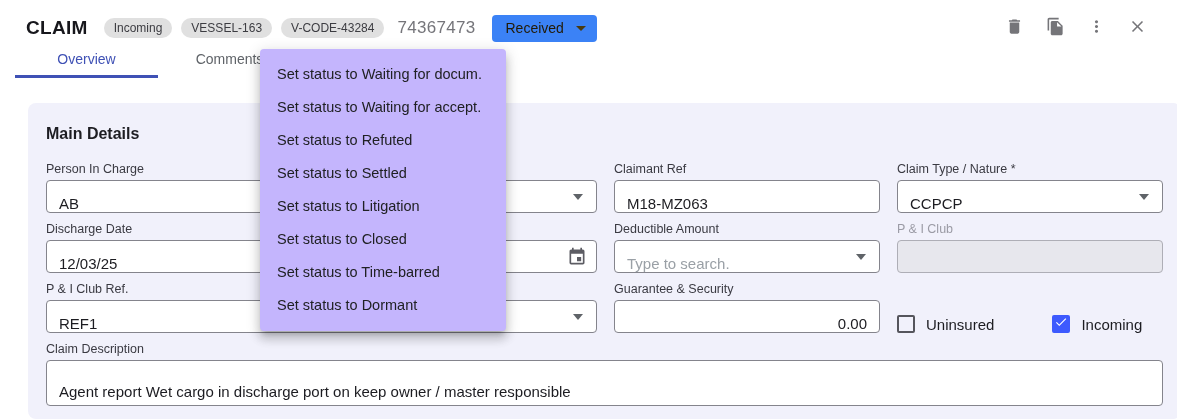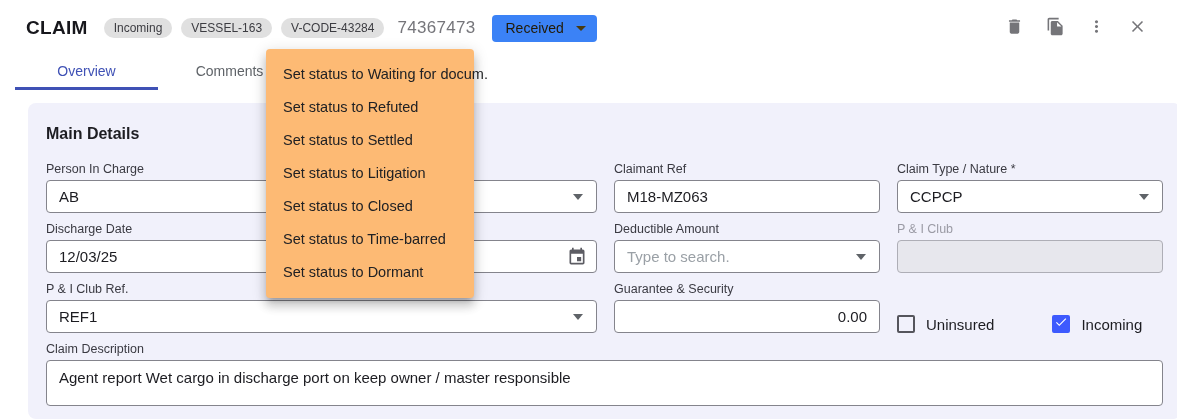--- a/index.html
+++ b/index.html
@@ -37,31 +37,31 @@
     border-top: 5px solid #4a3a10;
   }
   .header-actions { margin-left: auto; display: flex; align-items: center; gap: 17px; }
   .icon-btn {
     width: 24px; height: 24px; border: none; background: transparent; cursor: pointer;
     display: flex; align-items: center; justify-content: center; color: #757579; padding: 0;
   }
   .icon-btn svg { width: 19px; height: 19px; fill: #757579; }
 
   
-  .tabs { position: absolute; left: 15px; top: 56px; height: 34px; display: flex; }
+  .tabs { position: absolute; left: 15px; top: 44px; height: 34px; display: flex; }
   .tab {
     width: 143px; text-align: center; font-size: 14px; font-weight: 500;
     color: #5f6368; padding-top: 7px; cursor: pointer; height: 34px;
   }
   .tab.active { color: #3f51b5; border-bottom: 3px solid #3f51b5; }
 
   
   .menu {
-    position: absolute; left: 266px; top: 49px; width: 208px;
-    background: #fdba74; border-radius: 4px; padding: 9px 0; z-index: 20;
+    position: absolute; left: 260px; top: 49px; width: 246px;
+    background: #c4b5fd; border-radius: 4px; padding: 9px 0; z-index: 20;
     box-shadow: 0 5px 5px -3px rgba(0,0,0,.2), 0 8px 10px 1px rgba(0,0,0,.14), 0 3px 14px 2px rgba(0,0,0,.12);
   }
   .menu-item {
     height: 33px; line-height: 33px; padding-left: 17px;
     font-size: 14.5px; color: #202124; white-space: nowrap; cursor: pointer;
   }
 
   
   .card {
     position: absolute; left: 28px; top: 103px; width: 1153px; height: 316px;
@@ -80,21 +80,21 @@
   }
   .field-label.disabled { color: #9b9ba5; }
   .input {
     height: 33px; background: #ffffff;
     border: 1px solid #84848c; border-radius: 4px;
     display: flex; align-items: center; padding: 0 12px;
     font-size: 15px; color: #1c1c21; position: relative; cursor: text;
   }
   .input.select { cursor: pointer; }
   .input.disabled { background: #e7e7ed; border-color: #aeaeb6; cursor: default; }
-  .input .val { white-space: nowrap; overflow: hidden; }
+  .input .val { white-space: nowrap; overflow: hidden; margin-top: 14px; }
   .input.right .val { margin-left: auto; }
   .placeholder-text { color: #9aa0a6; }
   .select-arrow {
     position: absolute; right: 13px; top: 13px;
     width: 0; height: 0;
     border-left: 5px solid transparent; border-right: 5px solid transparent;
     border-top: 6px solid #5f6368;
   }
   .cal-icon { position: absolute; right: 9px; top: 6px; }
   .cal-icon svg { width: 20px; height: 20px; fill: #5c5c63; }
@@ -238,19 +238,20 @@
       <span class="field-label">Claim Description</span>
       <div class="input textarea">
         <span class="val">Agent report Wet cargo in discharge port on keep owner / master responsible</span>
       </div>
     </div>
   </div>
 </div>
 
 <div class="menu">
   <div class="menu-item">Set status to Waiting for docum.</div>
+  <div class="menu-item">Set status to Waiting for accept.</div>
   <div class="menu-item">Set status to Refuted</div>
   <div class="menu-item">Set status to Settled</div>
   <div class="menu-item">Set status to Litigation</div>
   <div class="menu-item">Set status to Closed</div>
   <div class="menu-item">Set status to Time-barred</div>
   <div class="menu-item">Set status to Dormant</div>
 </div>
 
 </body></html>

